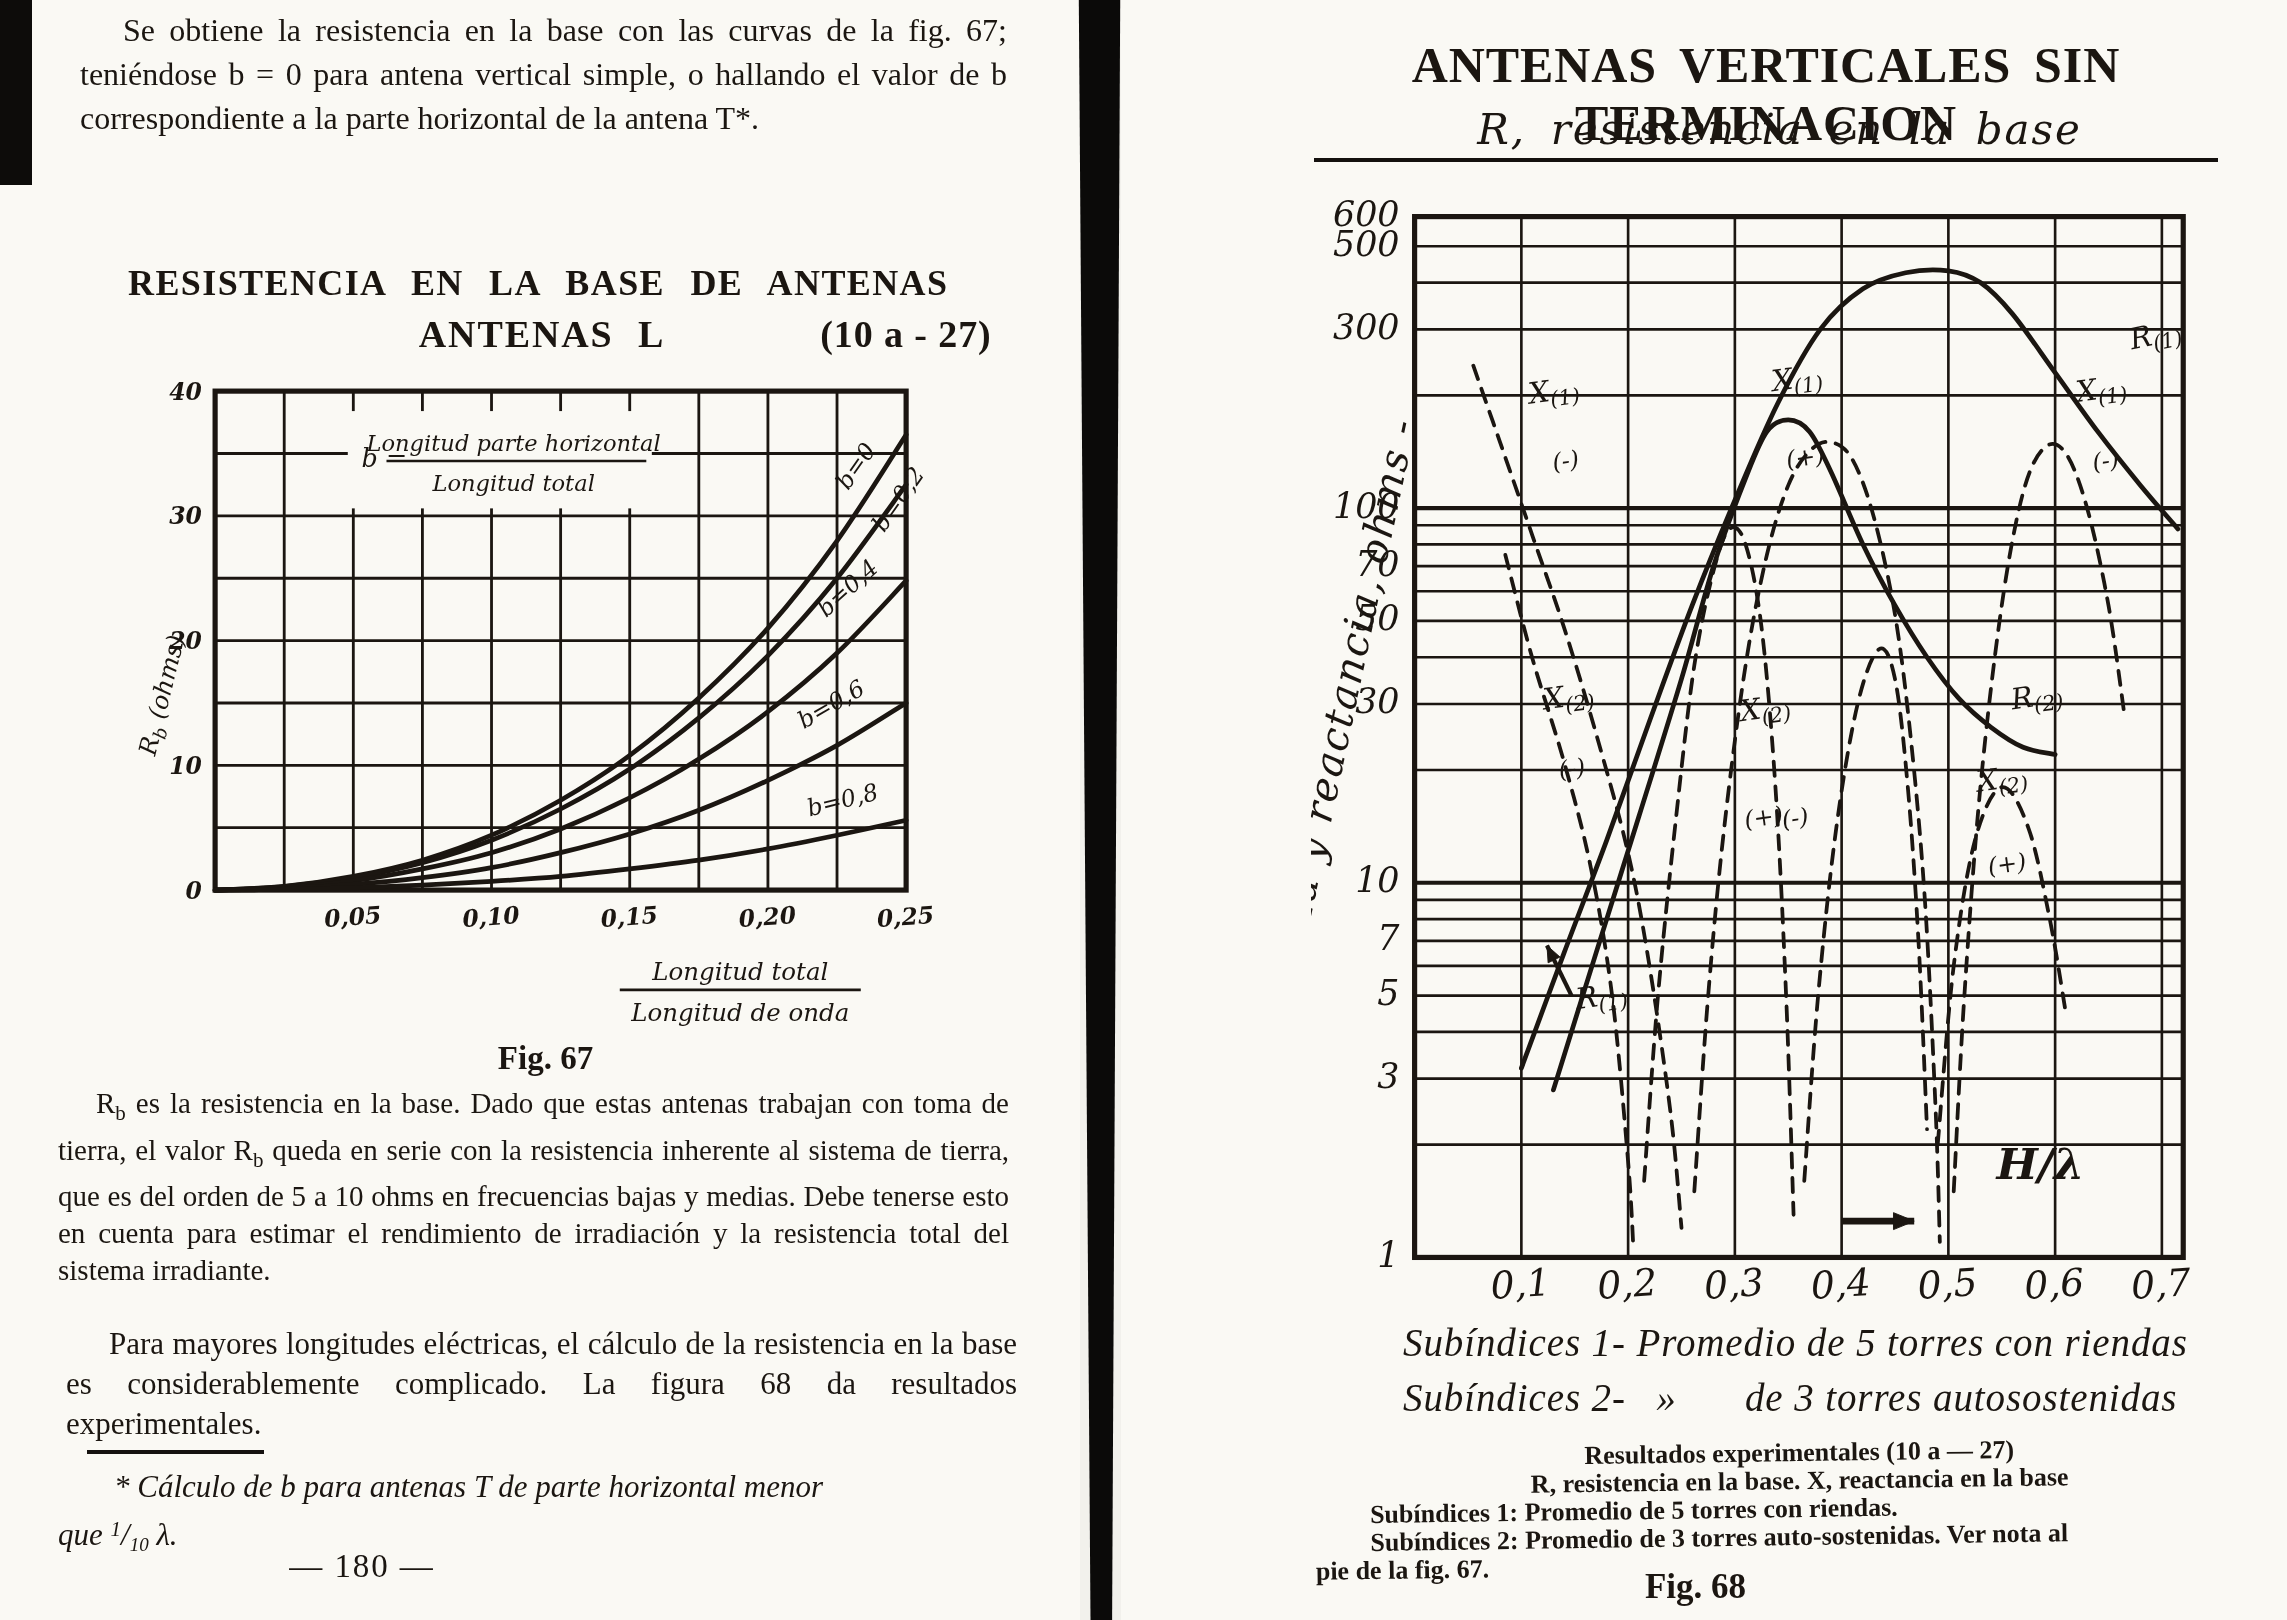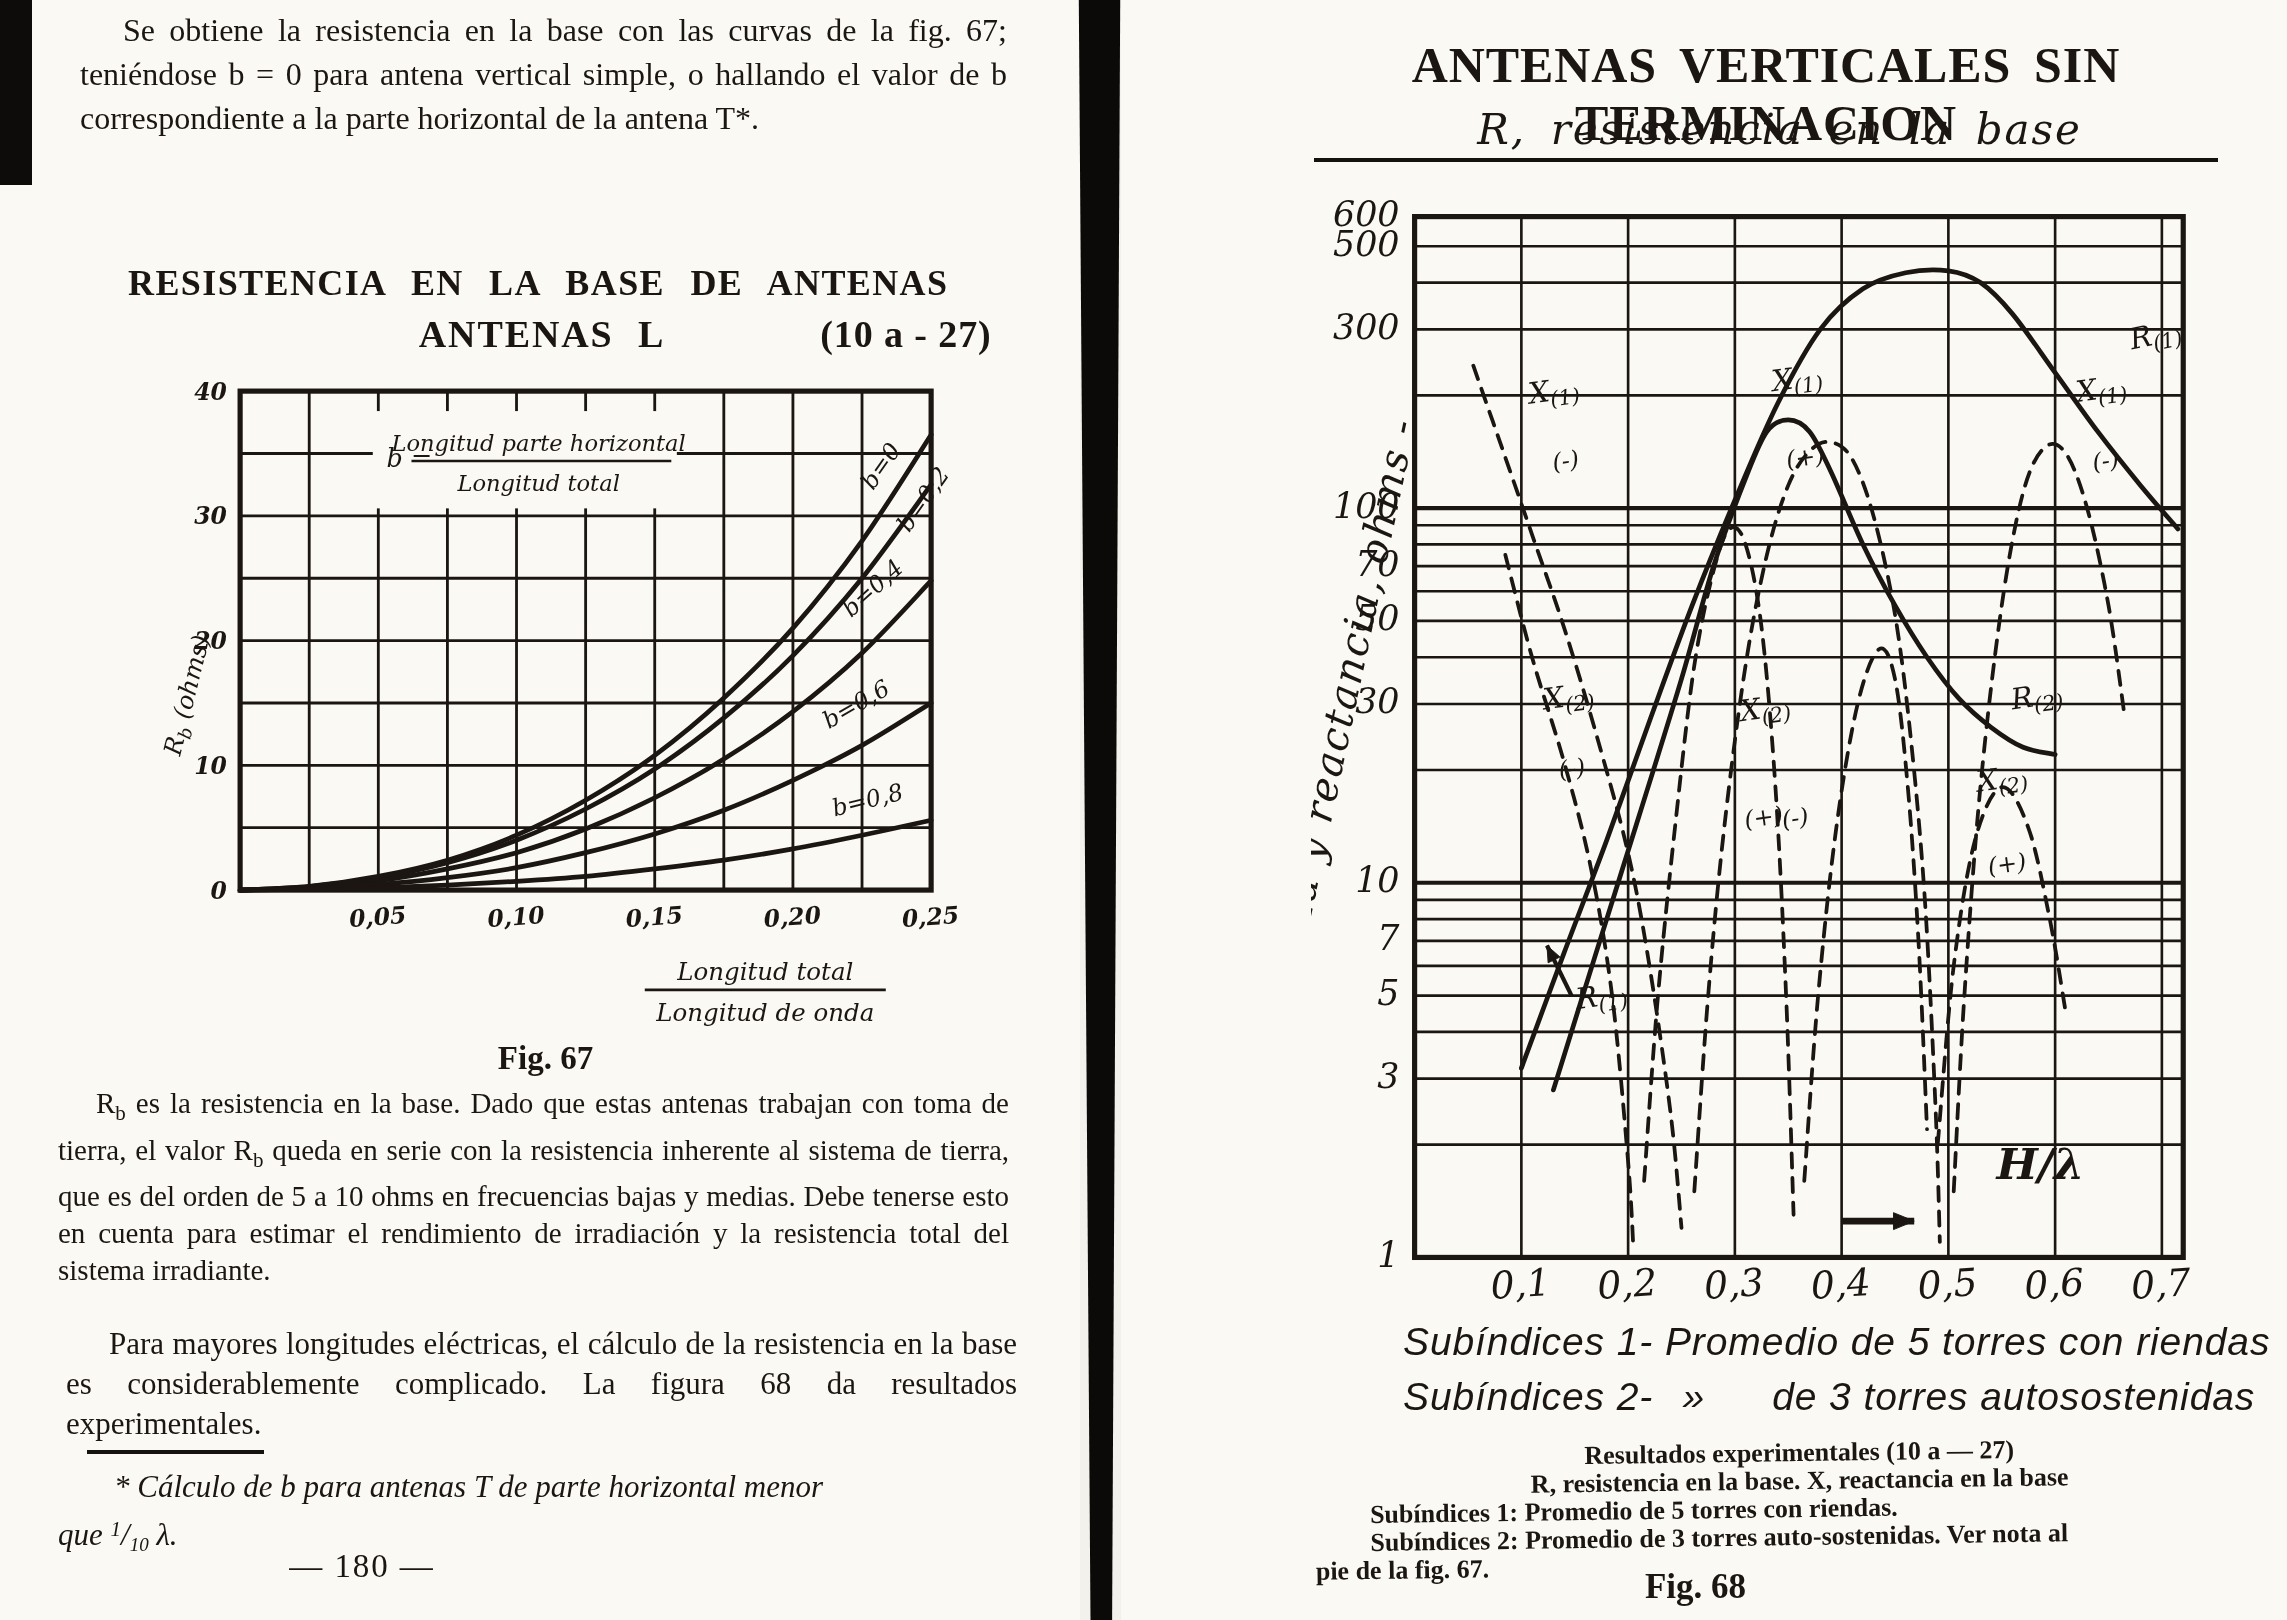--- a/index.html
+++ b/index.html
@@ -20,21 +20,21 @@
   .edge-right{position:absolute;left:2258px;top:0;width:29px;height:13px;background:#0d0c0a;}
 
   
   .p1{position:absolute;left:80px;top:8px;width:927px;margin:0;
       font-size:32px;line-height:44px;text-align:justify;text-indent:43px;}
   .heading{position:absolute;left:83px;top:262px;width:918px;font-weight:bold;}
   .heading .l1{font-size:36px;word-spacing:15px;letter-spacing:1.4px;text-align:justify;margin-left:45px;}
   .h2row{position:relative;margin-top:7.5px;font-size:38px;height:47px;}
   .h2row .mid{position:absolute;left:0;right:0;text-align:center;letter-spacing:1.9px;word-spacing:13px;}
   .h2row .range{position:absolute;right:9.4px;letter-spacing:0.9px;}
-  .fig67wrap{position:absolute;left:132px;top:377px;width:829px;height:659px;margin-left:25px;}
+  .fig67wrap{position:absolute;left:132px;top:377px;width:829px;height:659px;}
   .caption67{position:absolute;left:395px;top:1040px;width:301px;text-align:center;
       font-size:33px;font-weight:bold;}
   .p2{position:absolute;left:58px;top:1085px;width:951px;margin:0;
       font-size:29px;line-height:37px;text-align:justify;text-indent:38px;}
   .p3{position:absolute;left:58px;top:1316px;width:951px;margin:8px;
       font-size:31px;line-height:40px;text-align:justify;text-indent:43px;}
   .footrule{position:absolute;left:87px;top:1450px;width:177px;height:3.8px;background:#15120f;}
   .footnote{position:absolute;left:58px;top:1465px;width:951px;margin:0;
       font-size:31px;line-height:43px;font-style:italic;}
   .footnote .fnl1{display:block;text-indent:56px;}
@@ -47,21 +47,21 @@
   
   .rtitle{position:absolute;left:193px;top:36px;width:904px;text-align:center;
       font-size:50px;font-weight:bold;letter-spacing:0.9px;word-spacing:9.4px;
       border-bottom:4.7px solid #14110e;padding-bottom:5.6px;}
   .rsub{position:absolute;left:282px;width:753px;text-align:center;font-style:italic;
       font-size:42px;letter-spacing:1.9px;word-spacing:9.4px;font-family:"DejaVu Serif",serif;}
   .rsub.s1{top:105px;}
   .rsub.s2{top:153px;}
   .fig68wrap{position:absolute;left:190px;top:193px;width:957px;height:1121px;}
   .hnote{position:absolute;left:282px;width:876px;font-style:italic;
-      font-size:39px;letter-spacing:0.9px;font-family:Liberation Sans, sans-serif;}
+      font-size:39px;letter-spacing:0.9px;font-family:Liberation Serif, serif;}
   .hnote.n1{top:1320px;}
   .hnote.n2{top:1375px;}
   .hnote .gap1{display:inline-block;width:81px;text-align:center;}
   .hnote .gap2{display:inline-block;width:38px;}
   .results{position:absolute;left:194px;top:1439px;width:970px;
       font-size:26px;line-height:28px;font-weight:bold;transform:rotate(-0.8deg);}
   .results .c{text-align:center;}
   .results .i{padding-left:55px;}
   .fig68cap{position:absolute;left:424px;top:1567px;width:301px;text-align:center;
       font-size:35px;font-weight:bold;}

